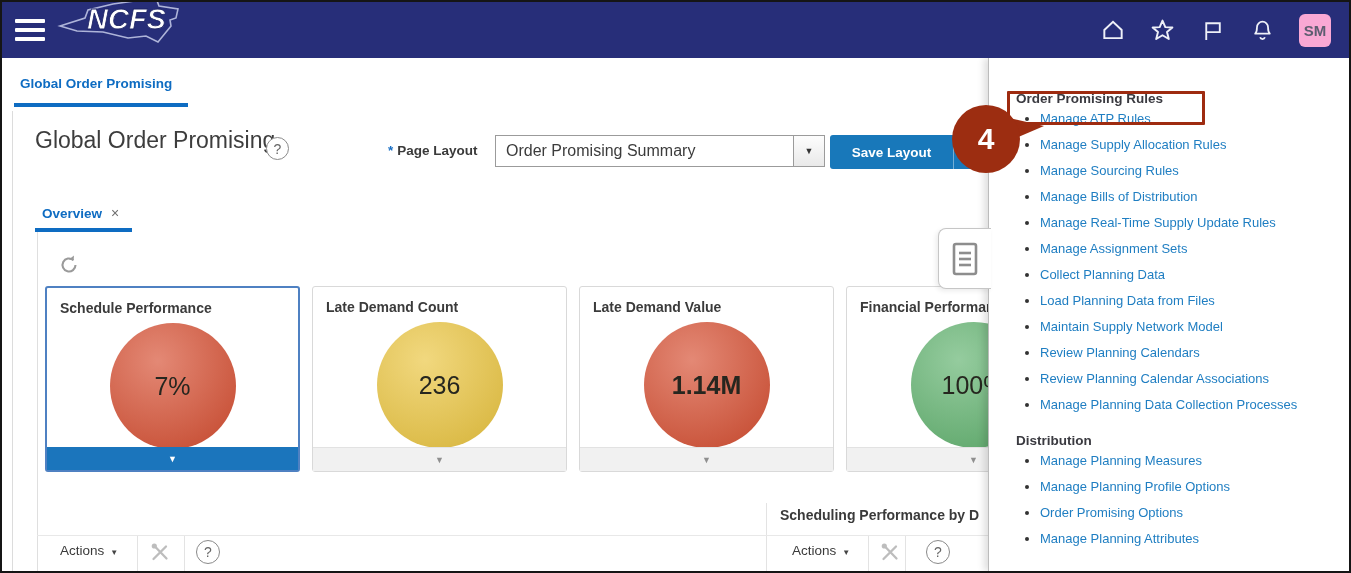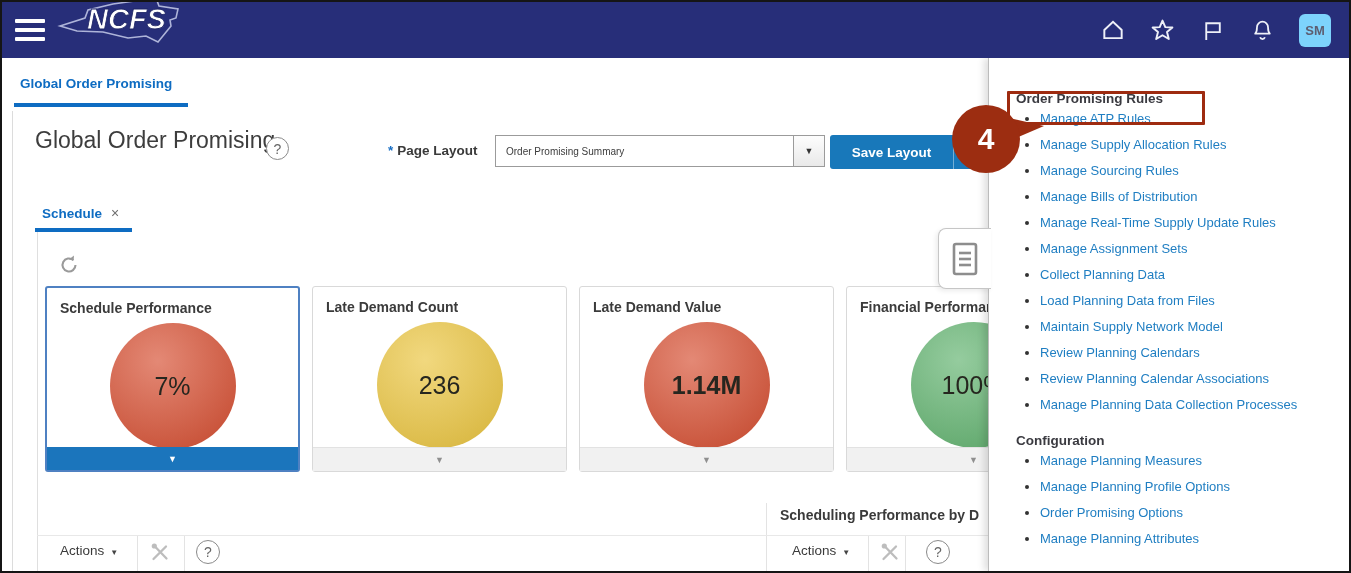--- a/index.html
+++ b/index.html
@@ -8,40 +8,40 @@
   .frame{position:absolute;inset:0;box-shadow:inset 0 0 0 2px #151515;pointer-events:none;z-index:100;}
 
   
   .topbar{position:absolute;left:2px;top:2px;right:2px;height:56px;background:#272e79;display:flex;align-items:center;z-index:20;}
   .hamburger{width:30px;height:22px;margin-left:13px;display:flex;flex-direction:column;justify-content:space-between;cursor:pointer;}
   .hamburger span{display:block;height:4px;background:#fff;border-radius:1px;}
   .logo{margin-left:12px;width:140px;height:70px;position:relative;}
   .logo svg{position:absolute;left:0;top:0;}
   .top-icons{margin-left:auto;display:flex;align-items:center;gap:23px;margin-right:18px;}
   .tbicon{width:27px;height:27px;display:flex;align-items:center;justify-content:center;cursor:pointer;}
-  .avatar{width:32px;height:33px;background:#7dd3fc;border-radius:6px;display:flex;align-items:center;justify-content:center;
-          font-size:13px;font-weight:bold;color:#5d5d70;cursor:pointer;}
+  .avatar{width:32px;height:33px;background:#f9a8d4;border-radius:6px;display:flex;align-items:center;justify-content:center;
+          font-size:15px;font-weight:bold;color:#5d5d70;cursor:pointer;}
 
   
   .tabstrip{position:absolute;left:2px;top:58px;width:986px;height:53px;background:#fff;}
   .navtab{position:absolute;left:18px;top:18px;font-size:13.5px;font-weight:bold;color:#0e6cc2;cursor:pointer;}
   .navtab-underline{position:absolute;left:12px;top:45px;width:174px;height:4px;background:#0e6cc2;}
 
   
   .main{position:absolute;left:2px;top:111px;width:986px;height:460px;background:#fff;overflow:hidden;}
   .vline-left{position:absolute;left:10px;top:0;bottom:0;width:1px;background:#dcdcdc;}
   .page-title{position:absolute;left:33px;top:16px;font-size:23px;color:#3d3d3d;}
   .help-circ{display:inline-flex;align-items:center;justify-content:center;border:1.5px solid #8a8a8a;border-radius:50%;
              color:#666;background:#fff;cursor:pointer;}
   .help-title{position:absolute;left:264px;top:26px;width:21px;height:21px;font-size:14px;}
   .layout-label{position:absolute;left:386px;top:32px;font-size:13.5px;font-weight:bold;color:#3a3a3a;}
   .req{color:#1a6fc4;margin-right:4px;}
   .select{position:absolute;left:493px;top:24px;width:330px;height:32px;border:1px solid #9b9b9b;background:#fff;
           box-sizing:border-box;display:flex;align-items:center;cursor:pointer;}
-  .select .val{padding-left:10px;font-size:10px;color:#3c3c3c;flex:1;white-space:nowrap;overflow:hidden;}
+  .select .val{padding-left:10px;font-size:16px;color:#3c3c3c;flex:1;white-space:nowrap;overflow:hidden;}
   .select .arrow-seg{width:30px;align-self:stretch;border-left:1px solid #9b9b9b;background:linear-gradient(#fdfdfd,#e9e9e9);
           display:flex;align-items:center;justify-content:center;font-size:9px;color:#333;}
   .savebtn{position:absolute;left:828px;top:24px;width:158px;height:34px;background:#1878ba;border-radius:3px;
           display:flex;align-items:center;color:#fff;cursor:pointer;z-index:5;}
   .savebtn .lbl{flex:1;text-align:center;font-size:13.5px;font-weight:bold;}
   .savebtn .sep{width:1px;align-self:stretch;background:rgba(255,255,255,.4);}
   .savebtn .caret{width:34px;text-align:center;font-size:9px;}
 
   .ovtab{position:absolute;left:40px;top:94px;font-size:13.5px;font-weight:bold;color:#0e6cc2;cursor:pointer;}
   .ovclose{margin-left:9px;color:#6e6e6e;font-weight:normal;font-size:14px;cursor:pointer;}
@@ -157,21 +157,21 @@
           <span>▼</span>
         </div>
     </div>
 
     <div class="savebtn">
       <div class="lbl">Save Layout</div>
       <div class="sep"></div>
       <div class="caret"><span>▼</span></div>
     </div>
 
-    <div class="ovtab"><span>Schedule</span><span class="ovclose">×</span></div>
+    <div class="ovtab"><span>Overview</span><span class="ovclose">×</span></div>
     <div class="ov-underline"></div>
     <div class="ovpanel-vline"></div>
 
     <div class="refresh">
       <svg width="24" height="24" viewBox="0 0 24 24" fill="none" stroke="#9a9a9a" stroke-width="2.1">
         <path d="M18.5 12 a6.5 6.5 0 1 1 -2.2 -4.9"></path>
         <path d="M17 2.6 L16.6 7.4 L11.9 6.4" fill="#9a9a9a" stroke="none"></path>
         </svg>
     </div>
 
@@ -245,21 +245,21 @@
             <li><span class="task-link">Manage Assignment Sets</span></li>
             <li><span class="task-link">Collect Planning Data</span></li>
             <li><span class="task-link">Load Planning Data from Files</span></li>
             <li><span class="task-link">Maintain Supply Network Model</span></li>
             <li><span class="task-link">Review Planning Calendars</span></li>
             <li><span class="task-link">Review Planning Calendar Associations</span></li>
             <li><span class="task-link">Manage Planning Data Collection Processes</span></li>
           </ul>
         </div>
         <div class="task-section s1">
-          <h3>Configuration</h3>
+          <h3>Distribution</h3>
           <ul>
             <li><span class="task-link">Manage Planning Measures</span></li>
             <li><span class="task-link">Manage Planning Profile Options</span></li>
             <li><span class="task-link">Order Promising Options</span></li>
             <li><span class="task-link">Manage Planning Attributes</span></li>
           </ul>
         </div>
       </div>
   </aside>
 

